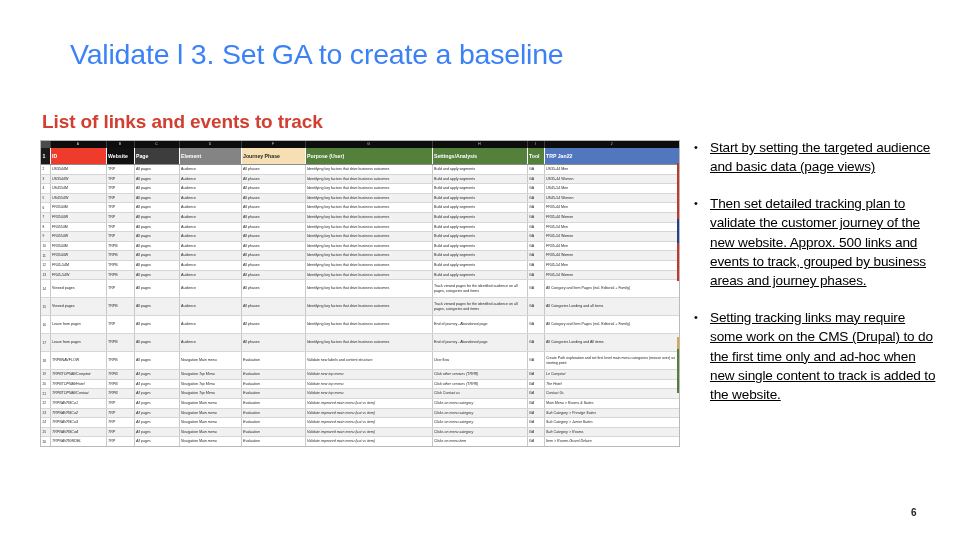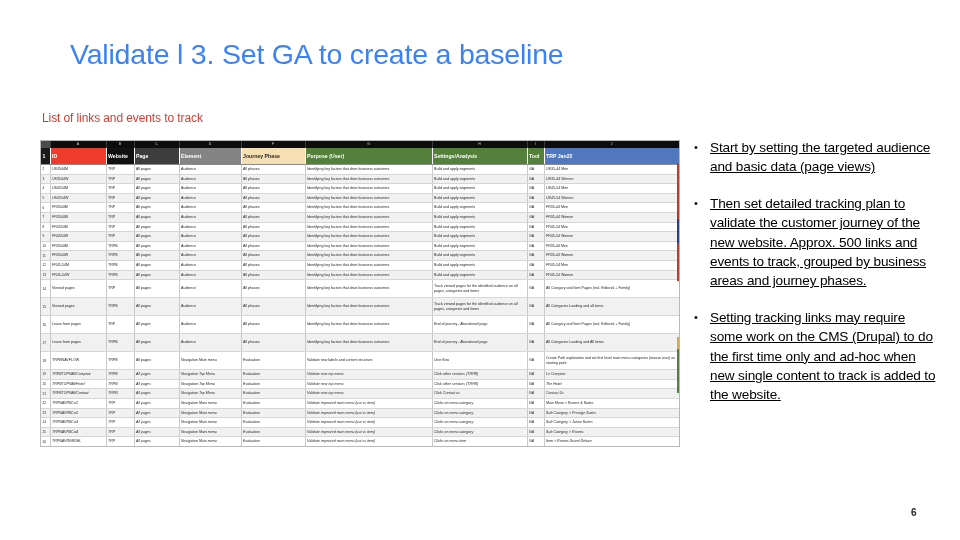--- a/index.html
+++ b/index.html
@@ -23,23 +23,23 @@
     font-size: 28.5px;
     color: #3b82f6;
     letter-spacing: -0.2px;
     white-space: nowrap;
     margin-left: 29px;
   }
   .slide-subtitle {
     position: absolute;
     left: 42px;
     top: 111px;
-    font-size: 12px;
+    font-size: 19px;
     color: #d23f31;
-    font-weight: normal;
+    font-weight: bold;
     letter-spacing: -0.1px;
     white-space: nowrap;
   }
 
   
   .sheet {
     position: absolute;
     left: 40px;
     top: 140px;
     width: 640px;

